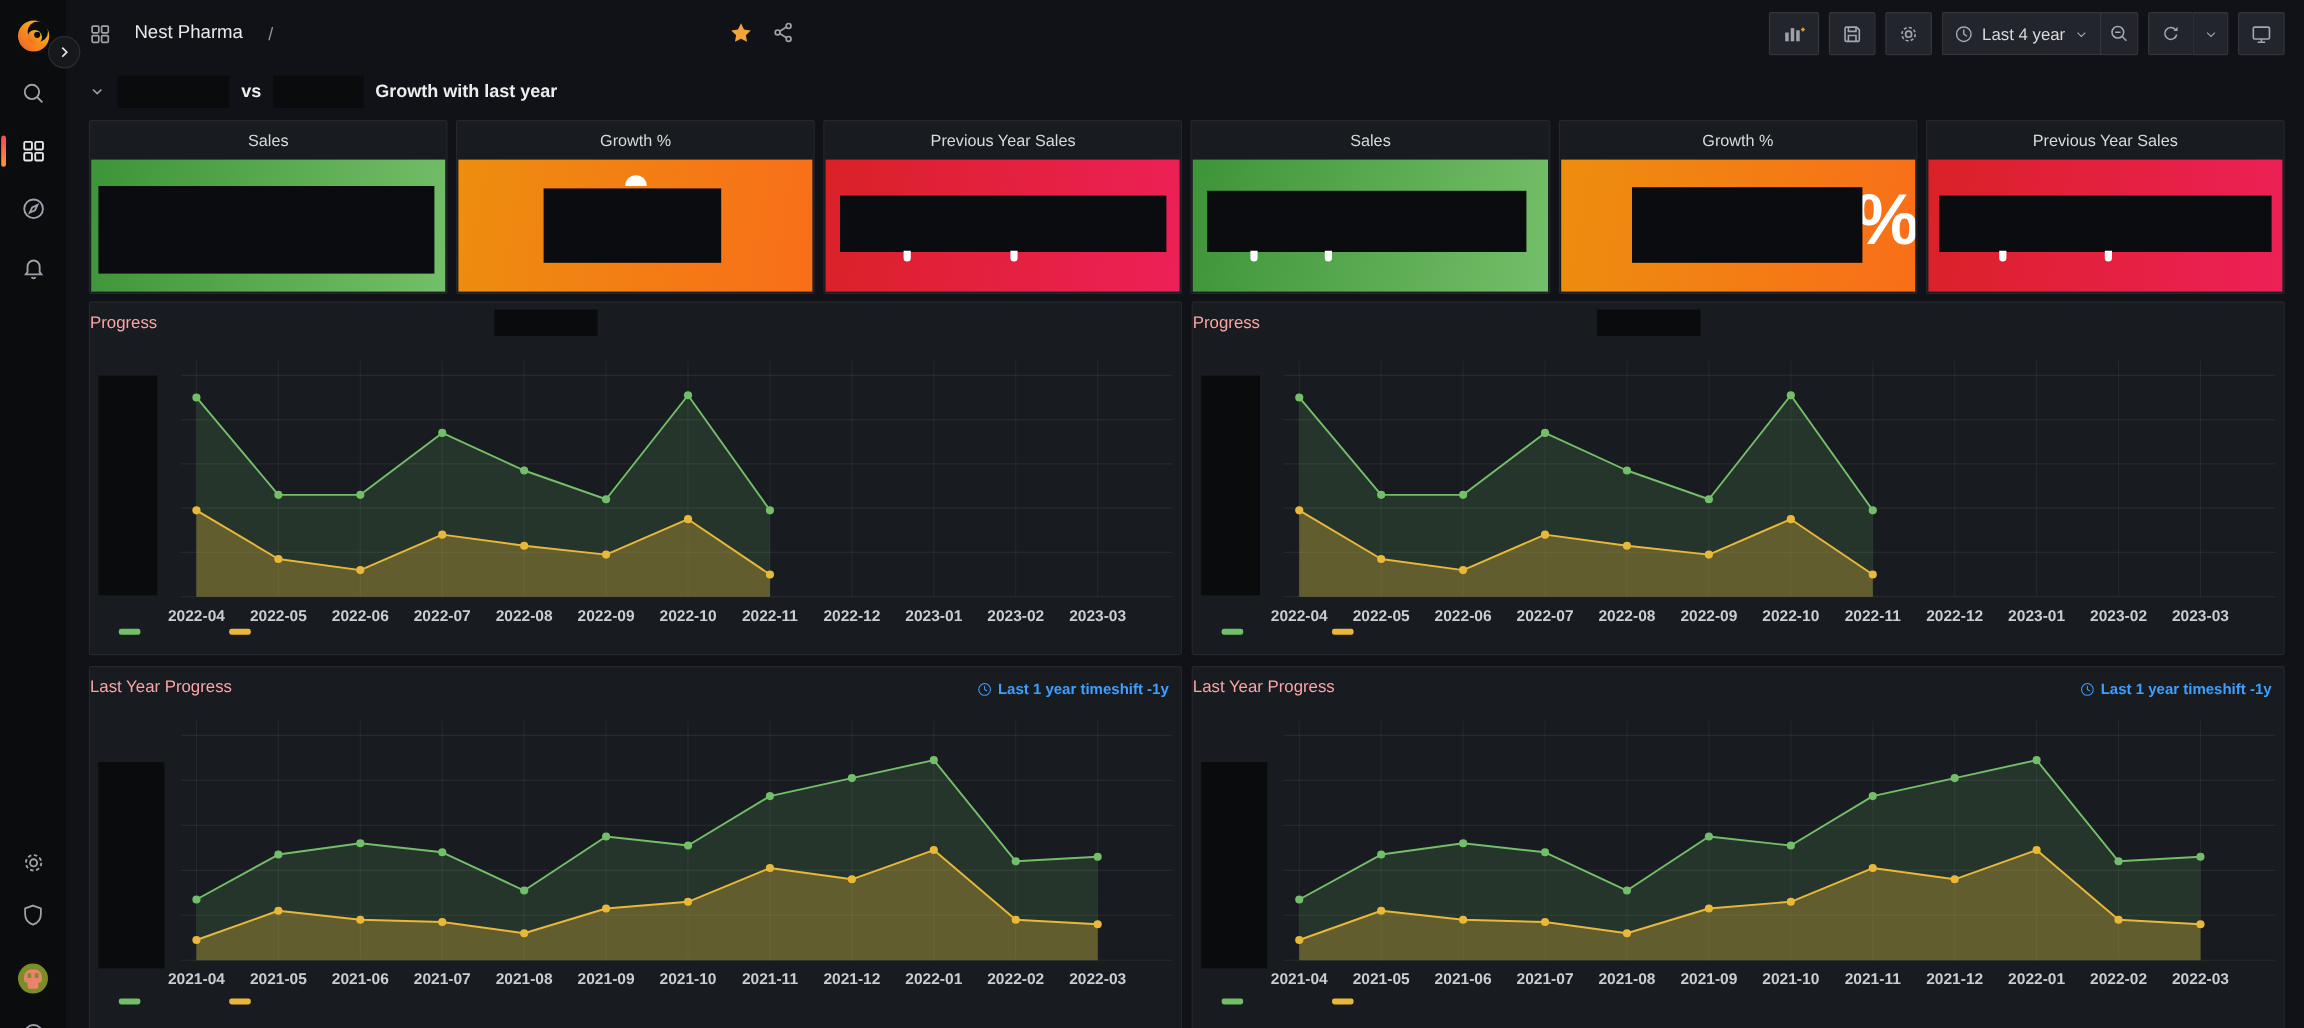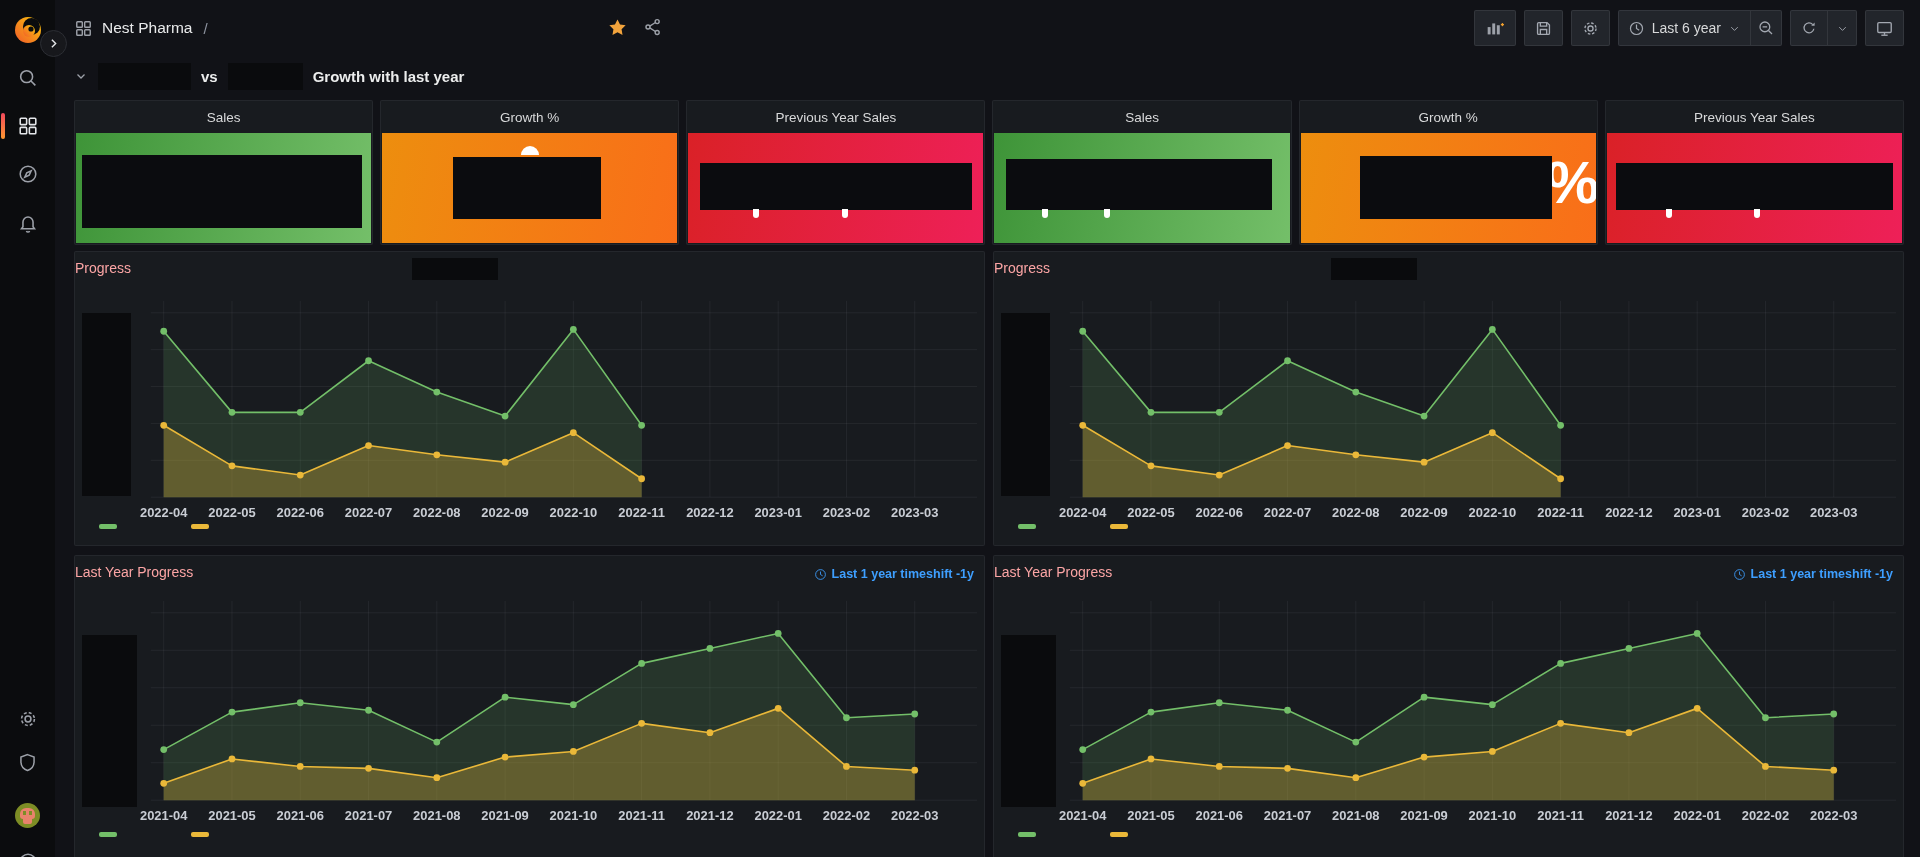--- a/index.html
+++ b/index.html
@@ -37,21 +37,21 @@
   .avatar .blob2{position:absolute; left:8px; top:13px; width:9px; height:8px; background:#e8836c; border-radius:2px;}
   .avatar .eye{position:absolute; width:3px; height:4px; background:#7d8d25; top:8px;}
 
   
   .main { position:absolute; left:55px; top:0; right:0; height:857px; }
 
   .topnav {
     position:absolute; top:0; left:0; right:0; height:56px;
     display:flex; align-items:center; padding:0 16px 0 19px;
   }
-  .breadcrumb { display:flex; align-items:center; gap:9px; }
+  .breadcrumb { display:flex; align-items:center; gap:19px; }
   .crumb-title { color:#e9eaeb; font-size:15.5px; font-weight:500; cursor:pointer; }
   .crumb-sep { color:#8e94a0; font-size:15px; margin-left:2px; }
   .fav-star { position:absolute; left:552px; top:17px; cursor:pointer; }
   .share-ic { position:absolute; left:588px; top:17px; cursor:pointer; }
 
   .toolbar { margin-left:auto; display:flex; gap:8px; align-items:center; }
   .tbtn {
     height:36px; min-width:36px; padding:0 9px; background:#22252b;
     border:1px solid rgba(204,204,220,0.10); border-radius:2px;
     display:flex; align-items:center; justify-content:center; gap:7px;
@@ -243,21 +243,21 @@
             <circle cx="12" cy="12" r="3.2"></circle>
             <circle cx="12" cy="12" r="7" stroke-dasharray="3.2 2.3"></circle>
           </svg>
       </div>
       <div class="tgroup">
         <div class="tbtn">
           <svg width="17" height="17" viewBox="0 0 24 24">
               <circle cx="12" cy="12" r="8.5"></circle>
               <path d="M12 6.5 V12 l3.8 2.4"></path>
             </svg>
-          <span>Last 6 year</span>
+          <span>Last 4 year</span>
           <svg width="13" height="13" viewBox="0 0 24 24">
               <path d="M6 9.5 l6 6 6-6"></path>
             </svg>
         </div>
         <div class="tbtn">
           <svg width="18" height="18" viewBox="0 0 24 24">
               <circle cx="10.5" cy="10.5" r="6.5"></circle>
               <line x1="7.5" y1="10.5" x2="13.5" y2="10.5"></line>
               <line x1="15.3" y1="15.3" x2="20" y2="20"></line>
             </svg>

